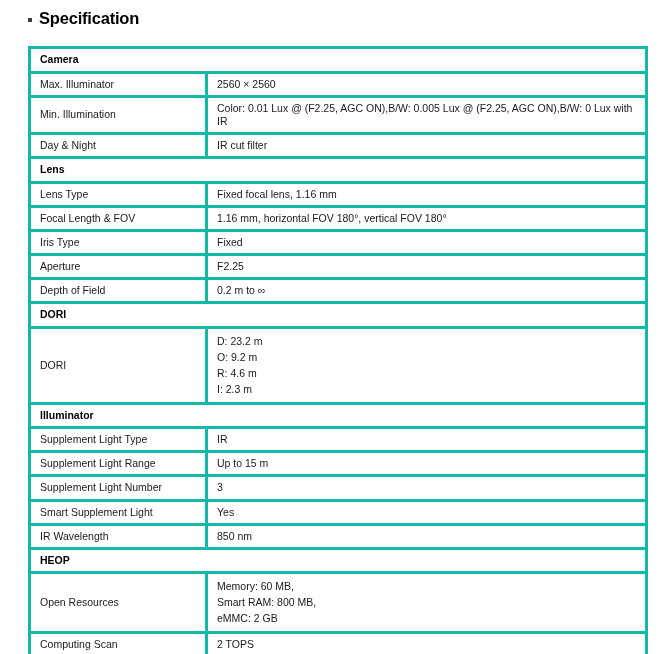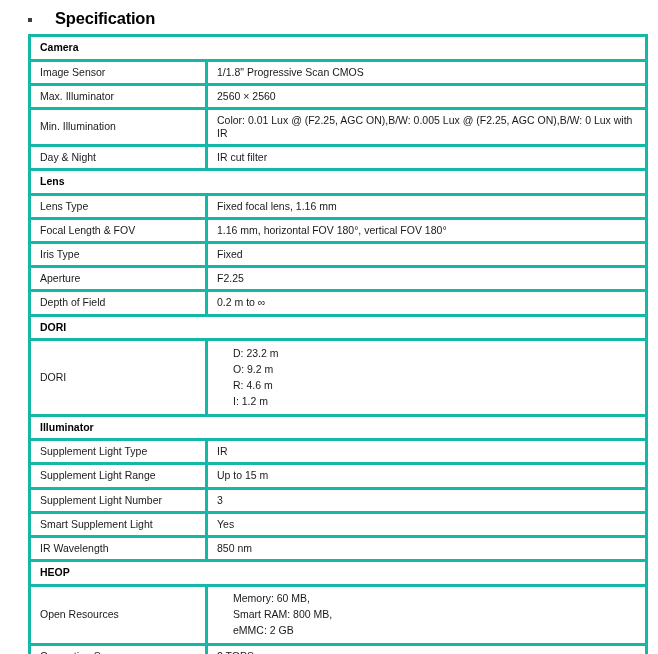--- a/index.html
+++ b/index.html
@@ -17,22 +17,22 @@
   .page {
     position: relative;
     width: 658px;
     height: 654px;
     box-sizing: border-box;
     padding: 0;
   }
   .page-title {
     display: flex;
     align-items: center;
-    gap: 23px;
-    margin: 9px 0 6px 28px;
+    gap: 7px;
+    margin: 9px 0 18px 28px;
     font-size: 16.5px;
     font-weight: bold;
     color: #000000;
     letter-spacing: -0.2px;
   }
   .bullet-square {
     display: inline-block;
     width: 4px;
     height: 4px;
     background: #3d3d3d;
@@ -76,21 +76,20 @@
   .label-cell {
     color: #1a1a1a;
   }
   .value-cell {
     color: #1a1a1a;
     word-wrap: break-word;
   }
   .multiline .line {
     display: block;
     padding: 1.5px 0;
-    margin-left: 16px;
   }
   .tall-label {
     vertical-align: middle;
   }
 </style>
 </head>
 <body>
 
 <div class="page">
 
@@ -105,28 +104,20 @@
       <col class="c-value">
     </colgroup>
     <tbody>
         <tr class="section-row">
           <td colspan="2">
             <div class="section-cell">Camera</div>
           </td>
         </tr>
         <tr>
           <td>
-            <div class="cell label-cell">Image Sensor</div>
-          </td>
-          <td>
-            <div class="cell value-cell">1/1.8" Progressive Scan CMOS</div>
-          </td>
-        </tr>
-        <tr>
-          <td>
             <div class="cell label-cell">Max. Illuminator</div>
           </td>
           <td>
             <div class="cell value-cell">2560 × 2560</div>
           </td>
         </tr>
         <tr>
           <td>
             <div class="cell label-cell">Min. Illumination</div>
           </td>
@@ -194,21 +185,21 @@
         </tr>
         <tr>
           <td class="tall-label">
             <div class="cell label-cell">DORI</div>
           </td>
           <td>
             <div class="cell value-cell multiline">
               <span class="line">D: 23.2 m</span>
               <span class="line">O: 9.2 m</span>
               <span class="line">R: 4.6 m</span>
-              <span class="line">I: 1.2 m</span>
+              <span class="line">I: 2.3 m</span>
             </div>
           </td>
         </tr>
         <tr class="section-row">
           <td colspan="2">
             <div class="section-cell">Illuminator</div>
           </td>
         </tr>
         <tr>
           <td>

